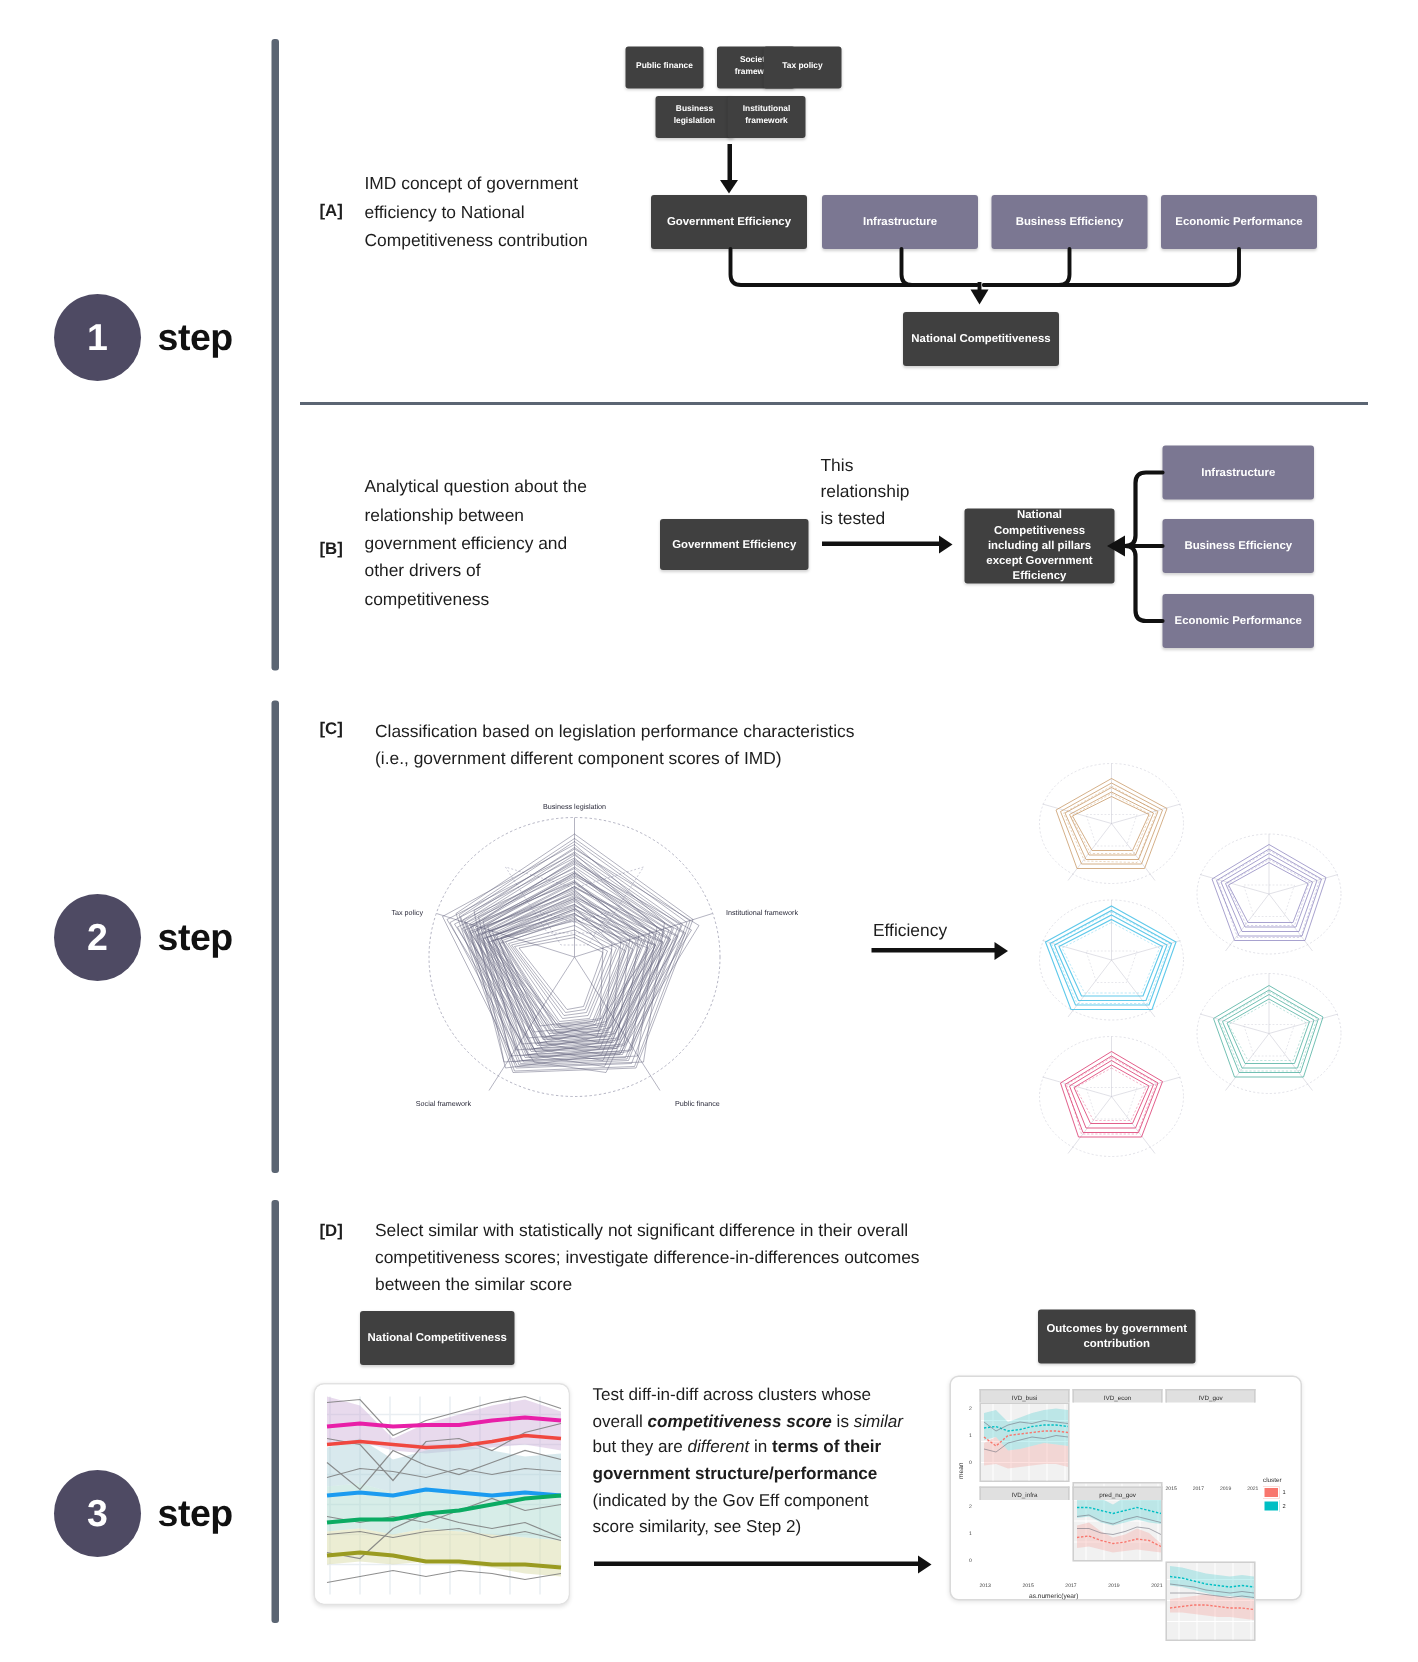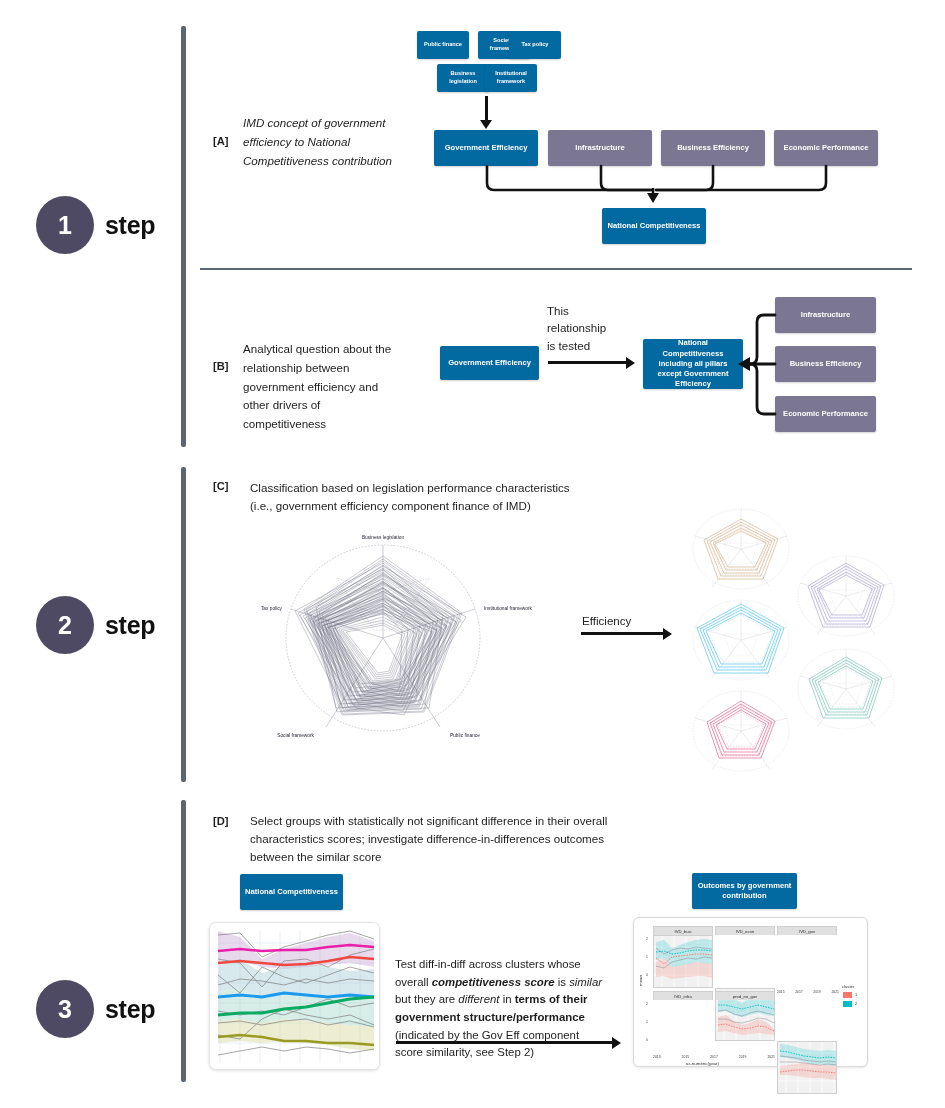--- a/index.html
+++ b/index.html
@@ -34,21 +34,21 @@
     box-sizing:border-box;
     display:flex;align-items:center;justify-content:center;
     text-align:center;
     color:#ffffff;
     font-size:7.6px;font-weight:bold;
     line-height:1.35;
     padding:2px 4px;
     border-radius:2px;
     box-shadow:0 1px 2px rgba(0,0,0,0.18);
   }
-  .dark{background:#0369a1;}
+  .dark{background:#404040;}
   .light{background:#7b7792;}
   .tiny{font-size:5.6px;}
 
   
   .desc{
     font-size:11.6px;line-height:1.62;color:#1d1d1d;
   }
   .tag{
     font-size:11.2px;font-weight:bold;color:#1d1d1d;
   }
@@ -100,21 +100,21 @@
 <body>
 
 <div class="abs step-rule" style="left:181px;top:26px;height:421px;"></div>
 
 <div class="abs" style="left:36px;top:196px;display:flex;align-items:center;gap:11px;">
   <div class="step-circle">1</div>
   <div class="step-word">step</div>
 </div>
 
 <div class="abs tag" style="left:213px;top:135px;">[A]</div>
-<div class="abs desc" style="left:243px;top:114px;width:152px;font-style:italic;">IMD concept of government efficiency to National Competitiveness contribution</div>
+<div class="abs desc" style="left:243px;top:114px;width:152px;">IMD concept of government efficiency to National Competitiveness contribution</div>
 
 <div class="abs nbox dark tiny" style="left:417px;top:31px;width:52px;height:28px;">Public finance</div>
 <div class="abs nbox dark tiny" style="left:478px;top:31px;width:52px;height:28px;">Societal framework</div>
 <div class="abs nbox dark tiny" style="left:509px;top:31px;width:52px;height:28px;">Tax policy</div>
 
 <div class="abs nbox dark tiny" style="left:437px;top:64px;width:52px;height:28px;">Business legislation</div>
 <div class="abs nbox dark tiny" style="left:485px;top:64px;width:52px;height:28px;">Institutional framework</div>
 
 <div class="abs vline" style="left:485px;top:96px;width:2.5px;height:26px;"></div>
 <div class="abs arrow-down" style="left:480px;top:120px;"></div>
@@ -133,21 +133,21 @@
     <path d="M 653 188 L 653 196" fill="none" stroke="#111" stroke-width="2.6"></path>
     <polygon points="647,193 659,193 653,203" fill="#111"></polygon>
   </svg>
 </div>
 
 <div class="abs nbox dark" style="left:602px;top:208px;width:104px;height:36px;">National Competitiveness</div>
 
 <div class="abs hr-sep" style="left:200px;top:268px;width:712px;"></div>
 
 <div class="abs tag" style="left:213px;top:360px;">[B]</div>
-<div class="abs desc" style="left:243px;top:340px;width:152px;">Analytical question about the relationship between government efficiency and other drivers of competitiveness</div>
+<div class="abs desc" style="left:243px;top:316px;width:152px;">Analytical question about the relationship between government efficiency and other drivers of competitiveness</div>
 
 <div class="abs nbox dark" style="left:440px;top:346px;width:99px;height:34px;">Government Efficiency</div>
 
 <div class="abs hint" style="left:547px;top:302px;width:52px;">This relationship is tested</div>
 
 <div class="abs hline" style="left:548px;top:361px;width:80px;height:2.6px;"></div>
 <div class="abs arrow-right" style="left:626px;top:357px;"></div>
 
 <div class="abs nbox dark" style="left:643px;top:339px;width:100px;height:50px;">National Competitiveness including all pillars except Government Efficiency</div>
 
@@ -166,21 +166,21 @@
 
 <div class="abs step-rule" style="left:181px;top:467px;height:315px;"></div>
 
 <div class="abs" style="left:36px;top:596px;display:flex;align-items:center;gap:11px;">
   <div class="step-circle">2</div>
   <div class="step-word">step</div>
 </div>
 
 <div class="abs tag" style="left:213px;top:480px;">[C]</div>
 <div class="abs desc" style="left:250px;top:479px;width:400px;">Classification based on legislation performance characteristics</div>
-<div class="abs desc" style="left:250px;top:497px;width:400px;">(i.e., government efficiency component finance of IMD)</div>
+<div class="abs desc" style="left:250px;top:497px;width:400px;">(i.e., government different component scores of IMD)</div>
 
 <div class="abs" style="left:228px;top:525px;width:310px;height:220px;">
   <svg width="310" height="220" viewBox="0 0 310 220">
     <defs>
       <g id="nothing"></g>
     </defs>
 
     <ellipse cx="155" cy="113" rx="97" ry="93" fill="none" stroke="#9a9aae" stroke-width="0.5" stroke-dasharray="1.6 1.6"></ellipse>
 
     <g stroke="#8f8fa3" stroke-width="0.45">
@@ -386,22 +386,22 @@
 </div>
 
 <div class="abs step-rule" style="left:181px;top:800px;height:282px;"></div>
 
 <div class="abs" style="left:36px;top:980px;display:flex;align-items:center;gap:11px;">
   <div class="step-circle">3</div>
   <div class="step-word">step</div>
 </div>
 
 <div class="abs tag" style="left:213px;top:815px;">[D]</div>
-<div class="abs desc" style="left:250px;top:812px;width:420px;">Select groups with statistically not significant difference in their overall</div>
-<div class="abs desc" style="left:250px;top:830px;width:420px;">characteristics scores; investigate difference-in-differences outcomes</div>
+<div class="abs desc" style="left:250px;top:812px;width:420px;">Select similar with statistically not significant difference in their overall</div>
+<div class="abs desc" style="left:250px;top:830px;width:420px;">competitiveness scores; investigate difference-in-differences outcomes</div>
 <div class="abs desc" style="left:250px;top:848px;width:420px;">between the similar score</div>
 
 <div class="abs nbox dark" style="left:240px;top:874px;width:103px;height:36px;">National Competitiveness</div>
 
 <div class="abs band-card" style="left:209px;top:922px;width:171px;height:148px;">
   <svg width="171" height="148" viewBox="0 0 171 148" style="display:block;">
     <rect x="0" y="0" width="171" height="148" fill="#ffffff"></rect>
 
     <g stroke="#e9eef2" stroke-width="1">
       <line x1="10" y1="8" x2="10" y2="140"></line>
@@ -437,21 +437,21 @@
     </g>
 
     <path d="M8,28 L30,26 L52,28 L74,27 L96,27 L118,24 L140,22 L164,24" fill="none" stroke="#e81fa8" stroke-width="2.6" stroke-linejoin="round"></path>
     <path d="M8,40 L30,38 L52,40 L74,42 L96,41 L118,38 L140,34 L164,36" fill="none" stroke="#f0473f" stroke-width="2.4" stroke-linejoin="round"></path>
     <path d="M8,74 L30,72 L52,74 L74,70 L96,72 L118,74 L140,72 L164,74" fill="none" stroke="#1b9bf0" stroke-width="2.8" stroke-linejoin="round"></path>
     <path d="M8,92 L30,90 L52,90 L74,86 L96,84 L118,80 L140,76 L164,74" fill="none" stroke="#0bab63" stroke-width="2.8" stroke-linejoin="round"></path>
     <path d="M8,114 L30,112 L52,114 L74,118 L96,118 L118,120 L140,120 L164,122" fill="none" stroke="#9a9b21" stroke-width="2.6" stroke-linejoin="round"></path>
   </svg>
 </div>
 
-<div class="abs" style="left:395px;top:956px;width:215px;font-size:11.4px;line-height:1.55;color:#1d1d1d;">
+<div class="abs" style="left:395px;top:922px;width:215px;font-size:11.4px;line-height:1.55;color:#1d1d1d;">
   <span>Test diff-in-diff across clusters whose overall </span><b><i>competitiveness score</i></b><span> is </span><i>similar</i><span> but they are </span><i>different</i><span> in </span><b>terms of their government structure/performance</b><span> (indicated by the Gov Eff component score similarity, see Step 2)</span>
 </div>
 
 <div class="abs hline" style="left:396px;top:1041px;width:218px;height:2.8px;"></div>
 <div class="abs arrow-right" style="left:612px;top:1037px;"></div>
 
 <div class="abs nbox dark" style="left:692px;top:873px;width:105px;height:36px;">Outcomes by government contribution</div>
 
 <div class="abs gg-card" style="left:633px;top:917px;width:235px;height:150px;">
 

